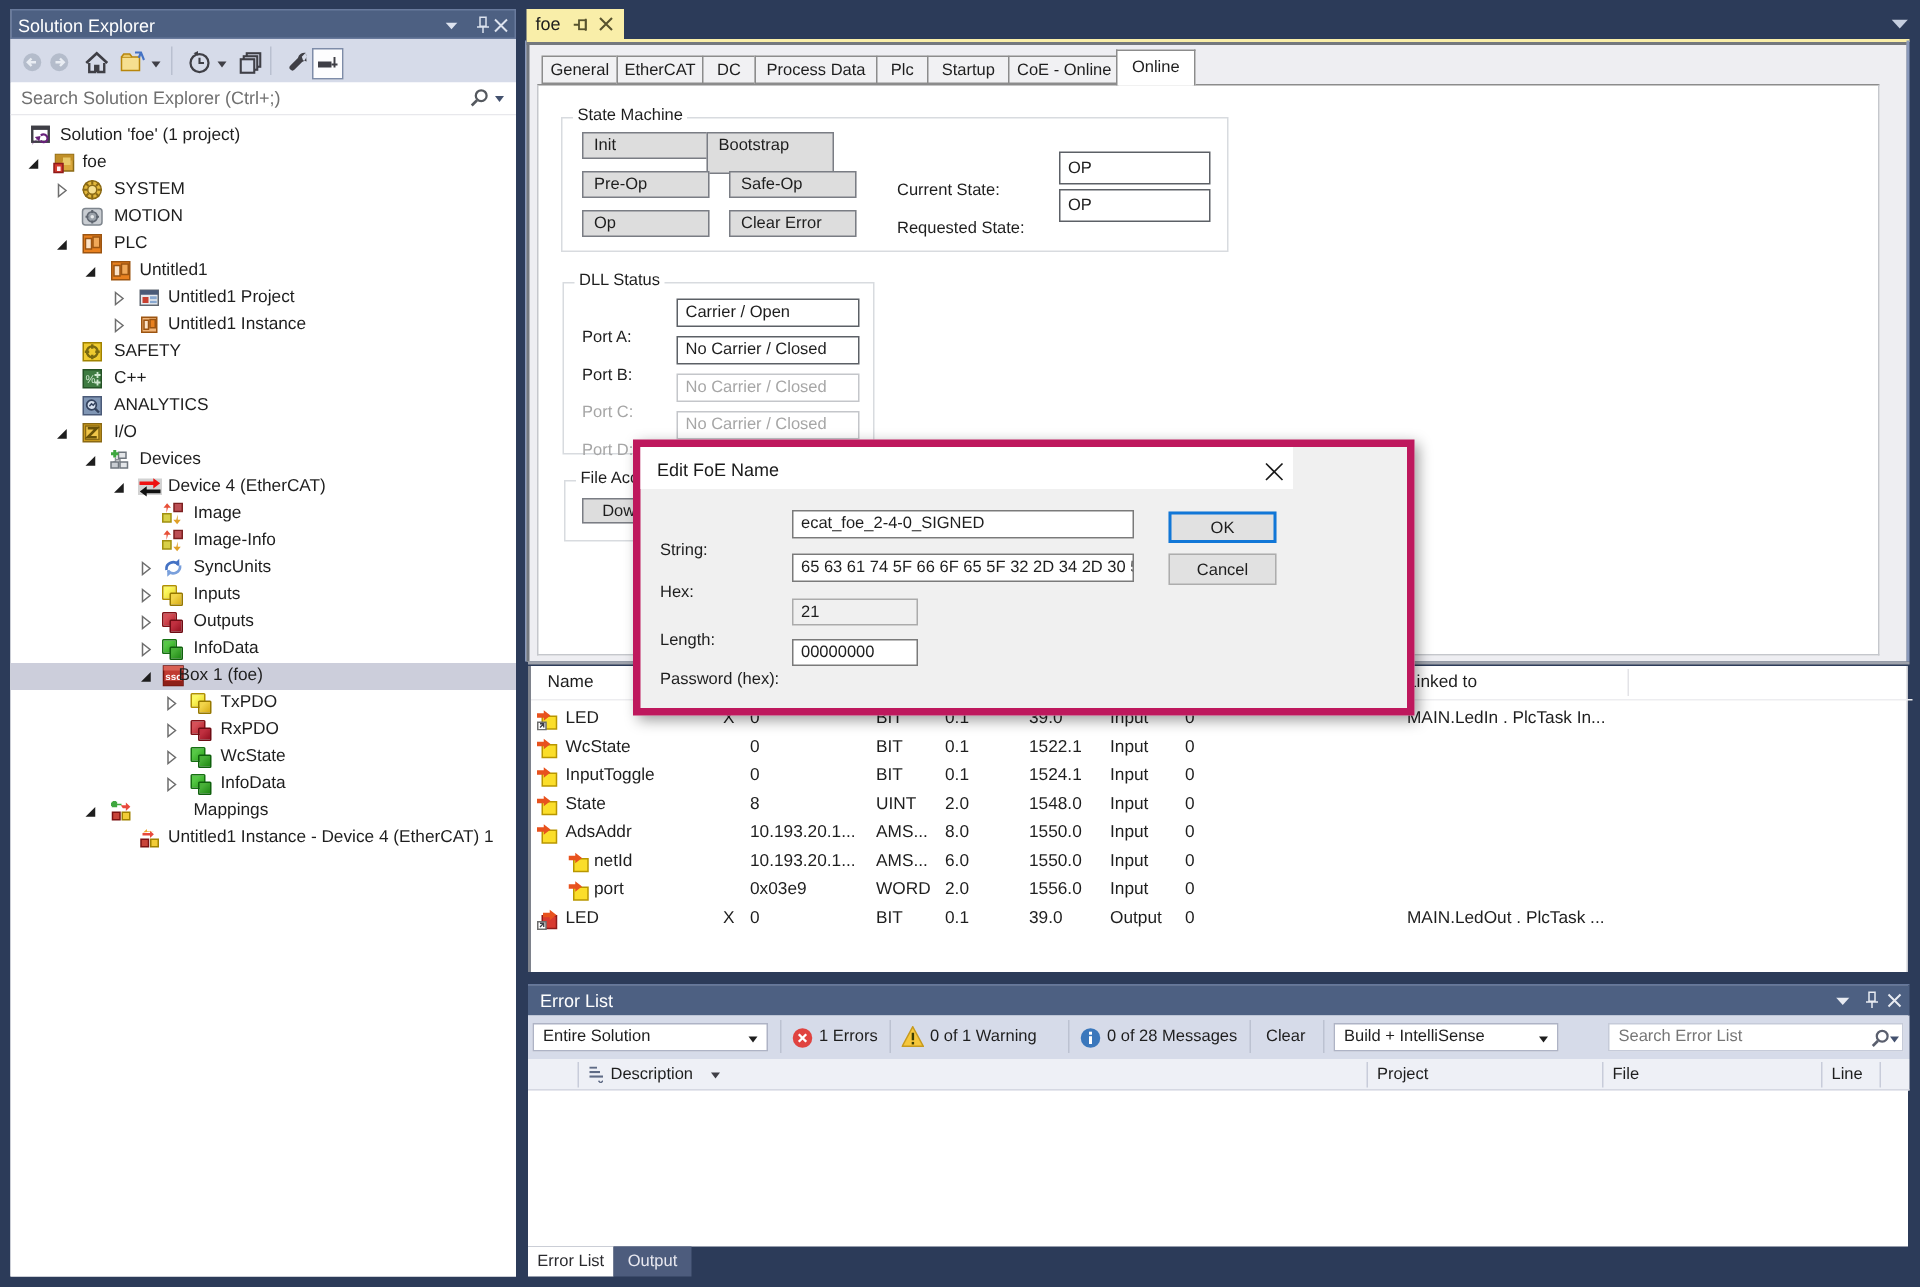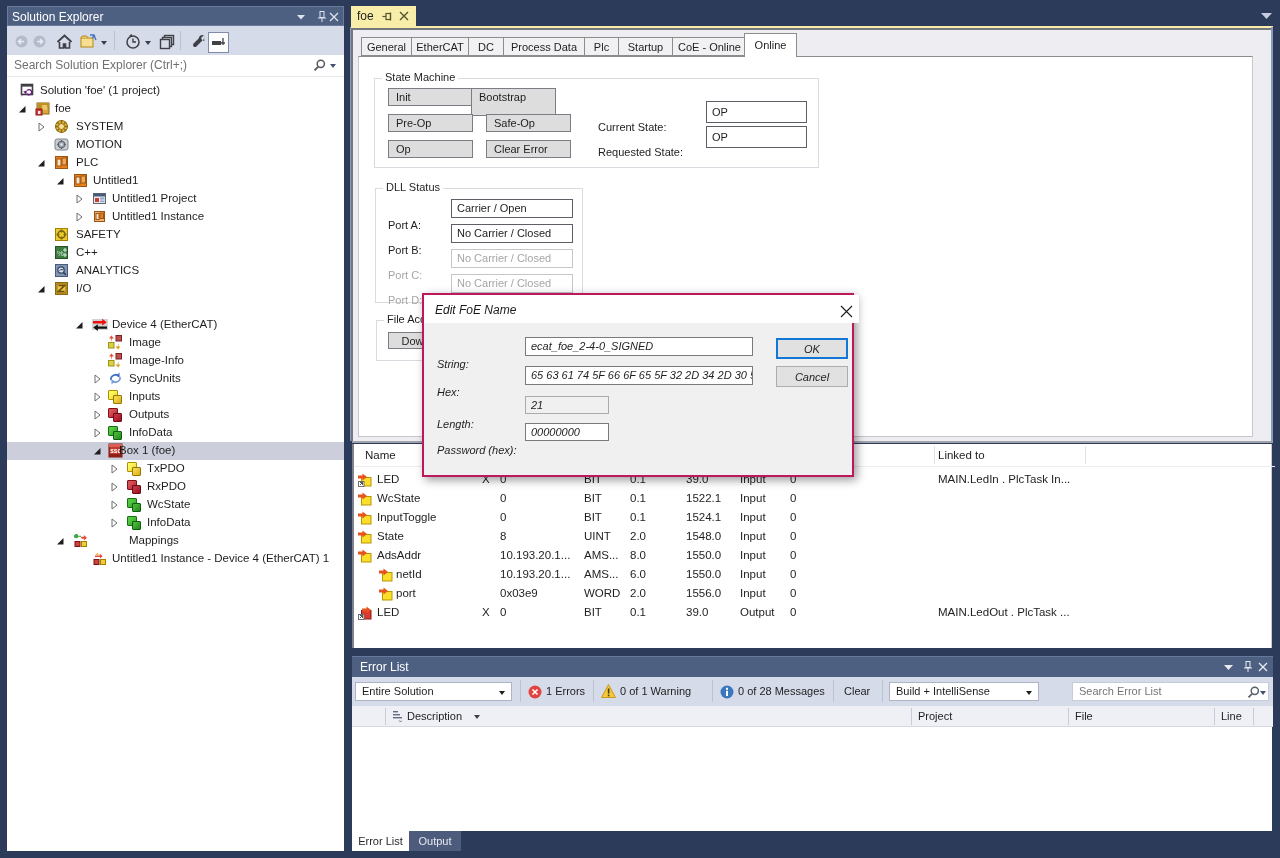--- a/index.html
+++ b/index.html
@@ -234,20 +234,33 @@
   <div class="trow" style="top:203px;">
           <svg class="ar" style="left:29px;">
             <polygon points="8.5,2 8.5,8.5 2,8.5" fill="#1E1E1E"></polygon>
           </svg>
           <span class="ic" style="left:47px;"><svg width="15" height="15" viewBox="0 0 15 15">
               <rect x="1.5" y="1.5" width="12" height="12" fill="#DCA91E" stroke="#8A6914"></rect>
               <rect x="3" y="3" width="9" height="9" fill="#EFC54A" stroke="#8A6914"></rect>
               <path d="M4.5,4.5 h6 l-6,6 h6" fill="none" stroke="#6A5208" stroke-width="1.7"></path>
             </svg></span>
           <span class="lbl" style="left:69px;">I/O</span>
+        </div>
+  <div class="trow" style="top:221px;">
+          <svg class="ar" style="left:48px;">
+            <polygon points="8.5,2 8.5,8.5 2,8.5" fill="#1E1E1E"></polygon>
+          </svg>
+          <span class="ic" style="left:66px;"><svg width="15" height="15" viewBox="0 0 15 15">
+              <path d="M4,6 v3 h-1.5 M4,7.5 h3 M7,6 v3" stroke="#8C9196" fill="none"></path>
+              <rect x="1" y="9" width="5" height="4" fill="#C9CDD2" stroke="#6F767E"></rect>
+              <rect x="7" y="9" width="5" height="4" fill="#E4E6E9" stroke="#6F767E"></rect>
+              <rect x="6" y="2.5" width="5" height="4" fill="#E4E6E9" stroke="#6F767E"></rect>
+              <path d="M3.5,1 v5 M1,3.5 h5" stroke="#3FA73F" stroke-width="2"></path>
+            </svg></span>
+          <span class="lbl" style="left:86px;">Devices</span>
         </div>
   <div class="trow" style="top:239px;">
           <svg class="ar" style="left:67px;">
             <polygon points="8.5,2 8.5,8.5 2,8.5" fill="#1E1E1E"></polygon>
           </svg>
           <span class="ic" style="left:85px;"><svg width="16" height="15" viewBox="0 0 16 15">
               <rect x="0" y="2" width="16" height="11" fill="#D2D2D2"></rect>
               <path d="M1,4 h9.2 v-2.2 l4.6,3.4 -4.6,3.4 v-2.2 h-9.2 Z" fill="#EE1111"></path>
               <path d="M15,8.2 h-9.2 v-2.2 l-4.6,3.4 4.6,3.4 v-2.2 h9.2 Z" fill="#111111" transform="translate(0,1.2)"></path>
             </svg></span>
@@ -652,21 +665,21 @@
     <span class="abs" style="left:862px;top:2px;width:1px;height:17px;background:#C8CCDA;"></span>
     <span class="abs" style="left:869px;top:4px;">Line</span>
     <span class="abs" style="left:901px;top:2px;width:1px;height:17px;background:#C8CCDA;"></span>
   </div>
 </div>
 <div class="abs" id="el-tabs" style="left:352px;top:831px;width:921px;height:20px;">
   <div class="abs" style="left:0;top:0;width:57px;height:20px;background:#FFFFFF;text-align:center;padding-top:4px;box-sizing:border-box;color:#2A2A2E;">Error List</div>
   <div class="abs" style="left:57px;top:0;width:52px;height:20px;background:#4D5C7D;text-align:center;padding-top:4px;box-sizing:border-box;color:#E8E8F0;">Output</div>
 </div>
 
-<div class="abs" id="dlg" style="left:422px;top:293px;width:432px;height:184px;background:#F0F0F0;border:2px solid #be185d;box-sizing:border-box;box-shadow:3px 3px 9px rgba(0,0,0,0.4);z-index:50;font-style:italic;">
+<div class="abs" id="dlg" style="left:422px;top:293px;width:521px;height:184px;background:#F0F0F0;border:5px solid #be185d;box-sizing:border-box;box-shadow:3px 3px 9px rgba(0,0,0,0.4);z-index:50;">
   <div class="abs" style="left:0;top:0;width:435px;height:28px;background:#FFFFFF;">
     <span class="abs" style="left:11px;top:8px;font-size:12px;color:#1A1A1A;">Edit FoE Name</span>
     <svg class="abs" style="left:416px;top:10px" width="13" height="13">
           <path d="M1,1 L12,12 M12,1 L1,12" stroke="#1A1A1A" stroke-width="1.1"></path>
         </svg>
   </div>
   <div class="flbl" style="left:13px;top:47px;">String:</div>
   <div class="tbx" style="left:101px;top:42px;width:228px;height:19px;border-color:#7A7A7A;">ecat_foe_2-4-0_SIGNED</div>
   <div class="flbl" style="left:13px;top:75px;">Hex:</div>
   <div class="tbx" style="left:101px;top:71px;width:228px;height:19px;border-color:#7A7A7A;">65 63 61 74 5F 66 6F 65 5F 32 2D 34 2D 30 5F</div>

